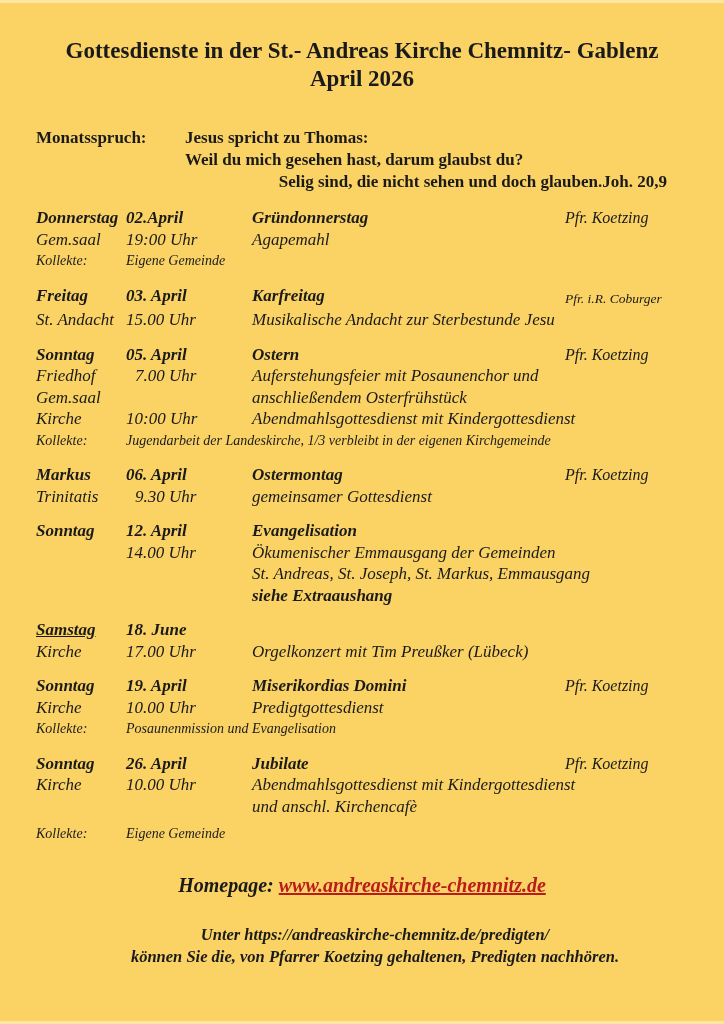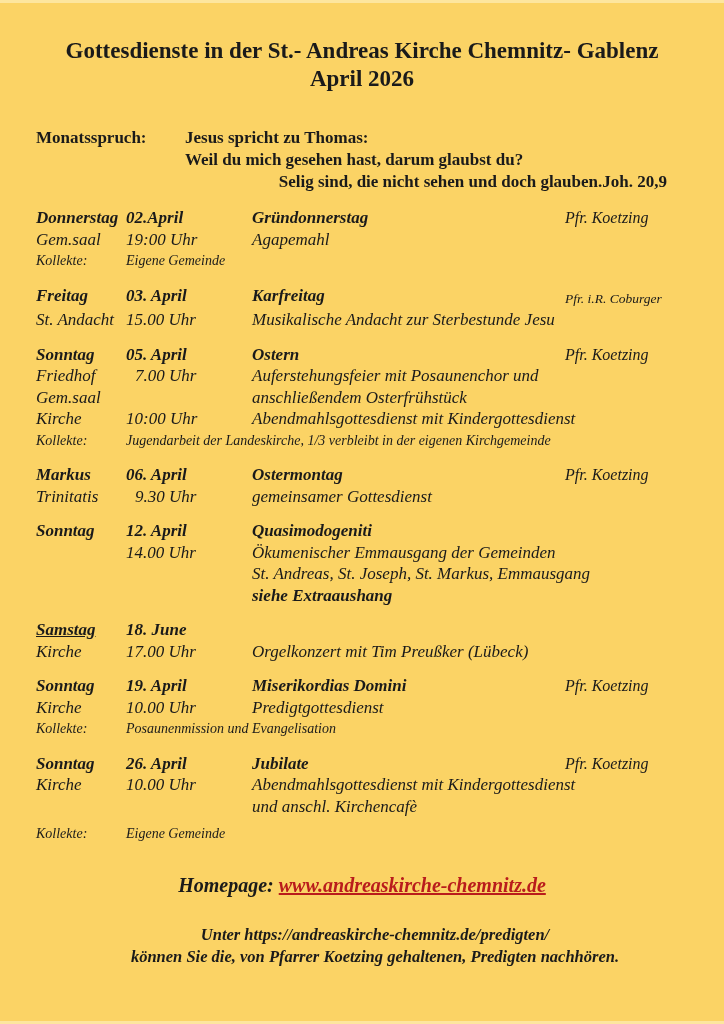--- a/index.html
+++ b/index.html
@@ -139,21 +139,21 @@
           <span class="cell">Trinitatis</span>
           <span class="cell indent">9.30 Uhr</span>
           <span class="cell">gemeinsamer Gottesdienst</span>
         </div>
       </div>
 
       <div class="event">
         <div class="row hdr">
           <span class="cell">Sonntag</span>
           <span class="cell">12. April</span>
-          <span class="cell">Quasimodogeniti</span>
+          <span class="cell">Evangelisation</span>
         </div>
         <div class="row">
           <span class="cell"></span>
           <span class="cell">14.00 Uhr</span>
           <span class="cell">Ökumenischer Emmausgang der Gemeinden</span>
         </div>
         <div class="row">
           <span class="cell"></span>
           <span class="cell"></span>
           <span class="cell">St. Andreas, St. Joseph, St. Markus, Emmausgang</span>

